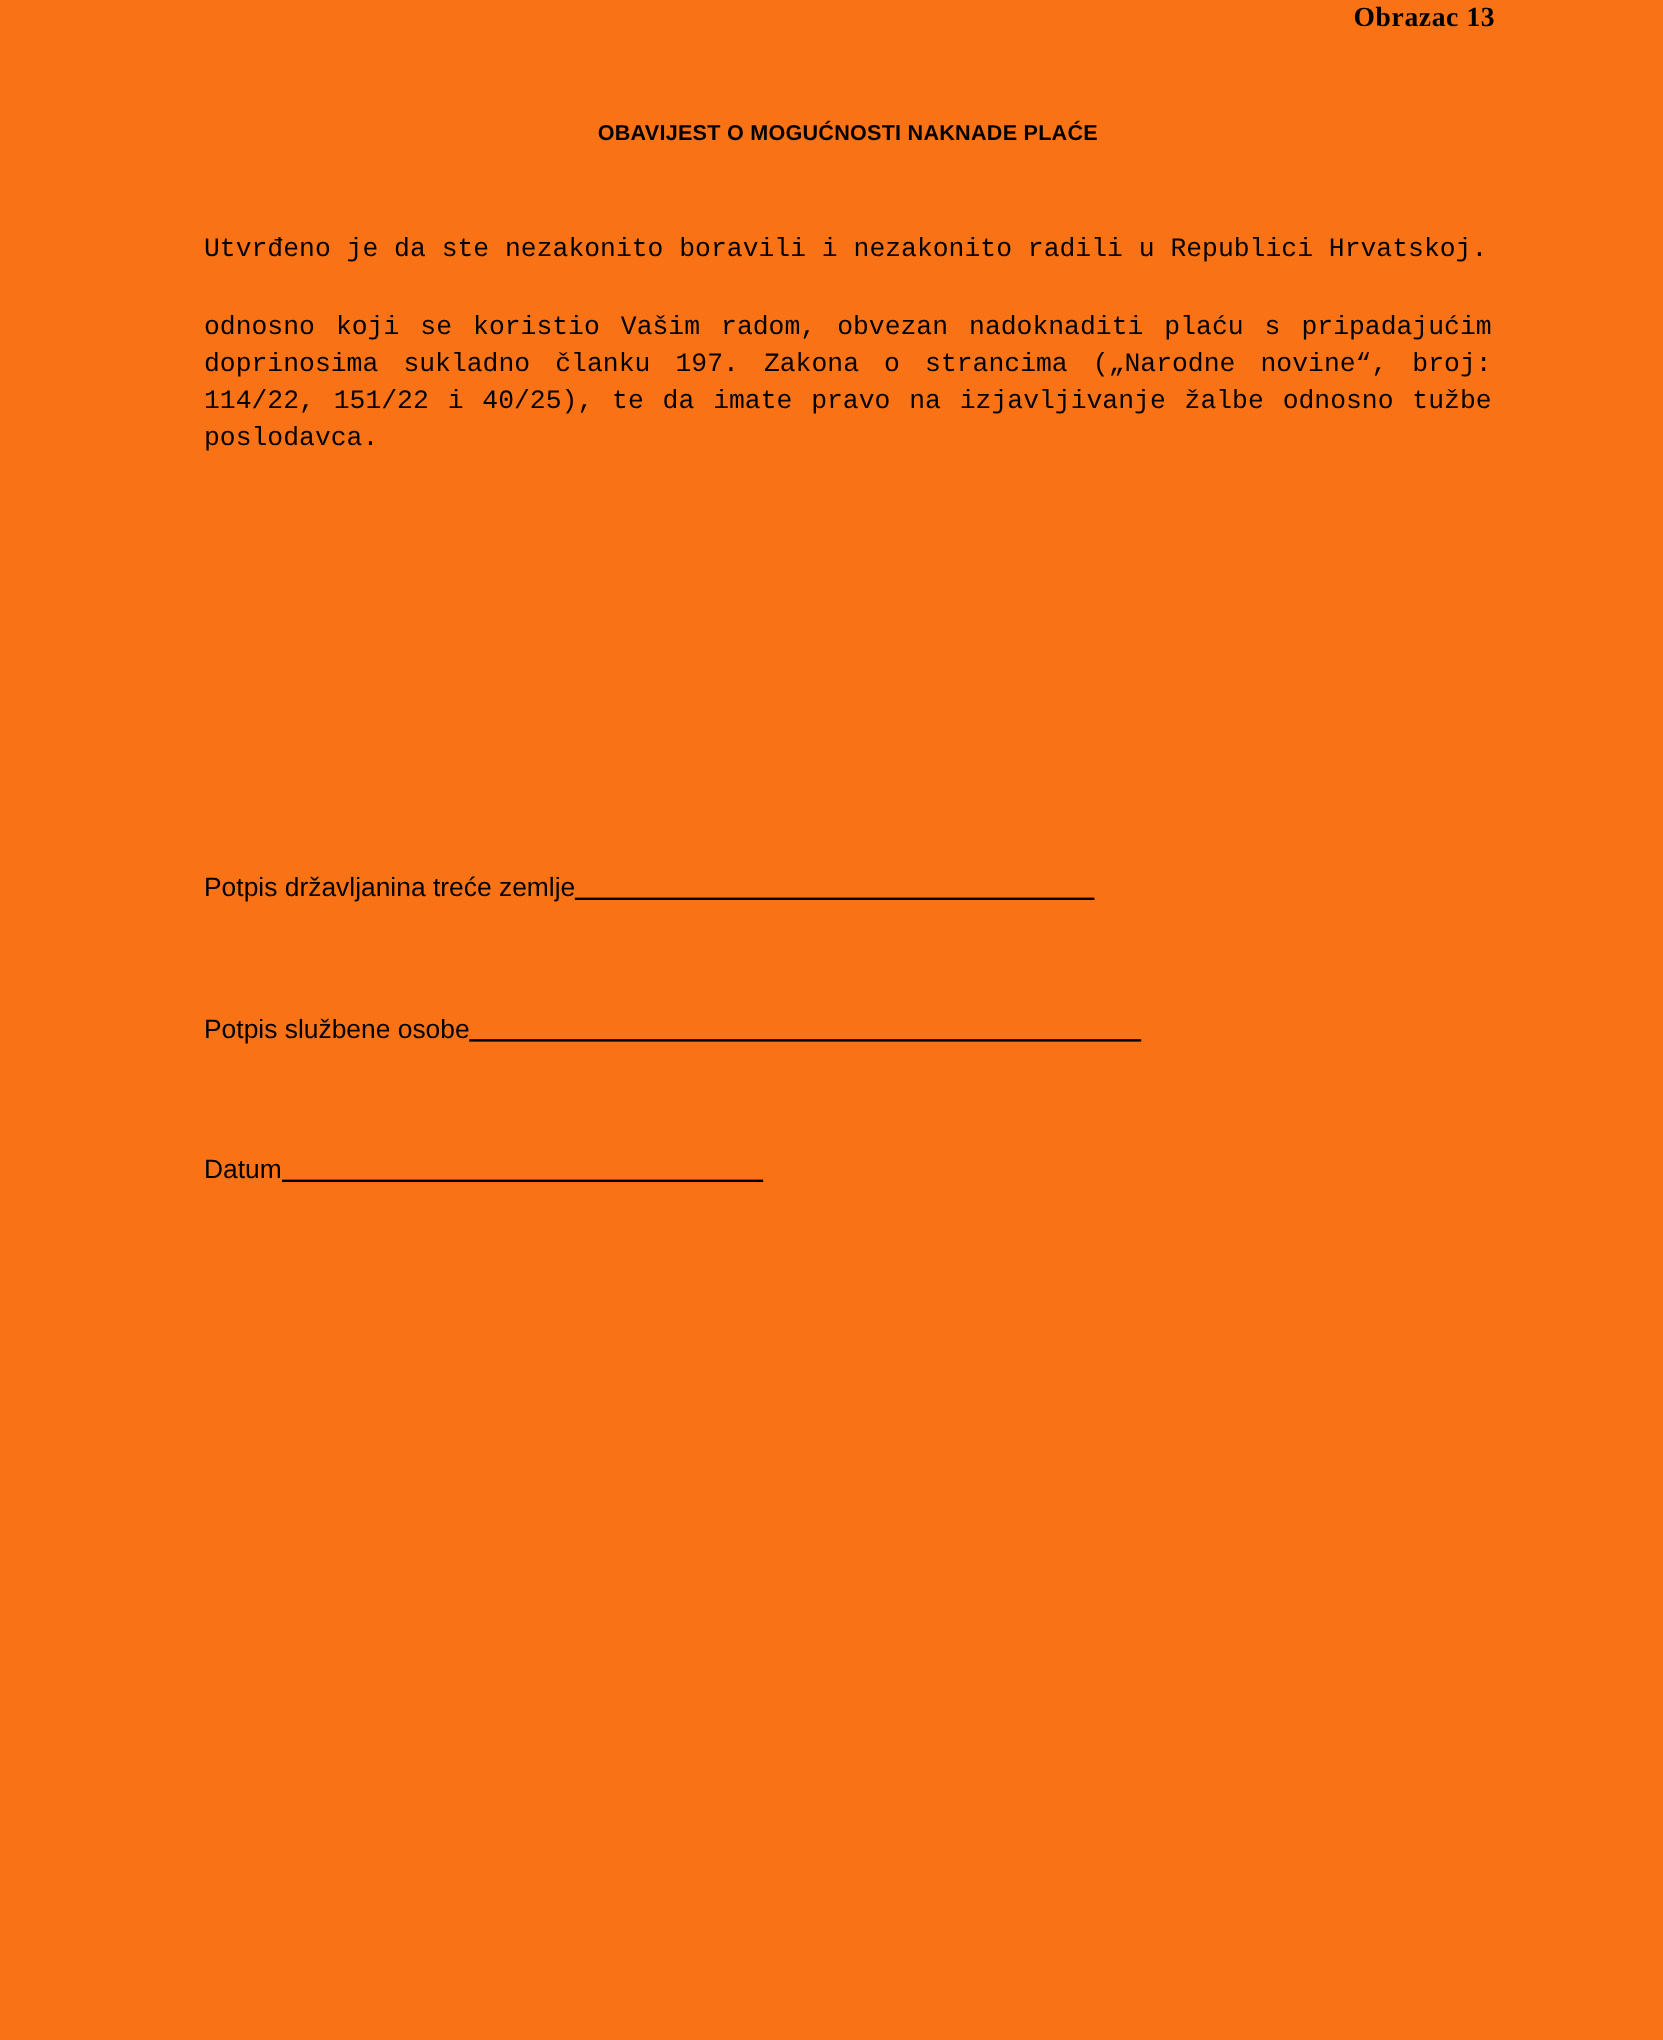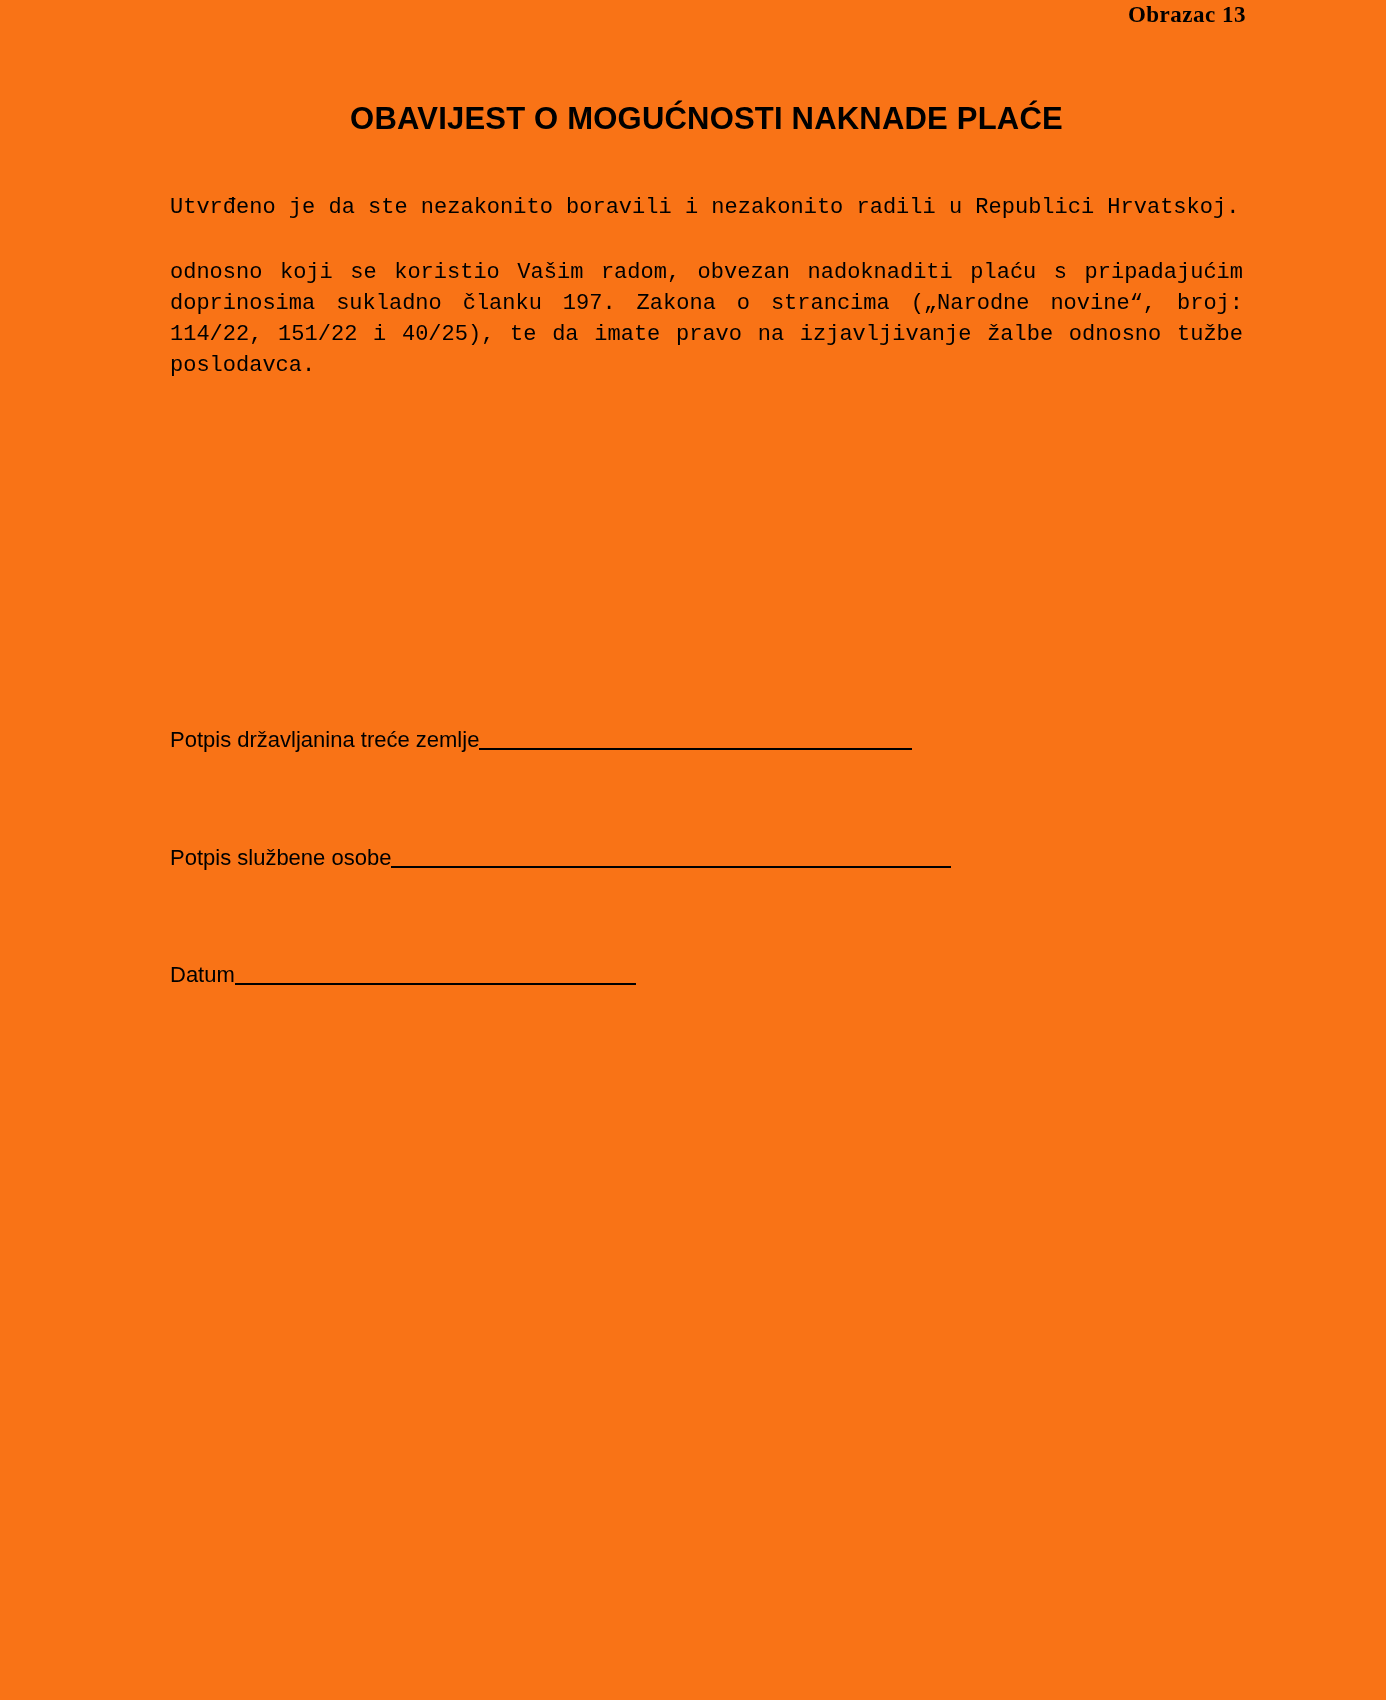--- a/index.html
+++ b/index.html
@@ -27,21 +27,21 @@
     font-size: 23px;
     letter-spacing: 0.5px;
   }
   .doc-title {
     position: absolute;
     top: 101px;
     left: 170px;
     width: 1073px;
     margin: 0;
     text-align: center;
-    font-size: 31px;
+    font-size: 18px;
     font-weight: bold;
     letter-spacing: 0.2px;
   }
   .para {
     position: absolute;
     left: 170px;
     width: 1073px;
     margin: 0;
   }
   .para .tline {

